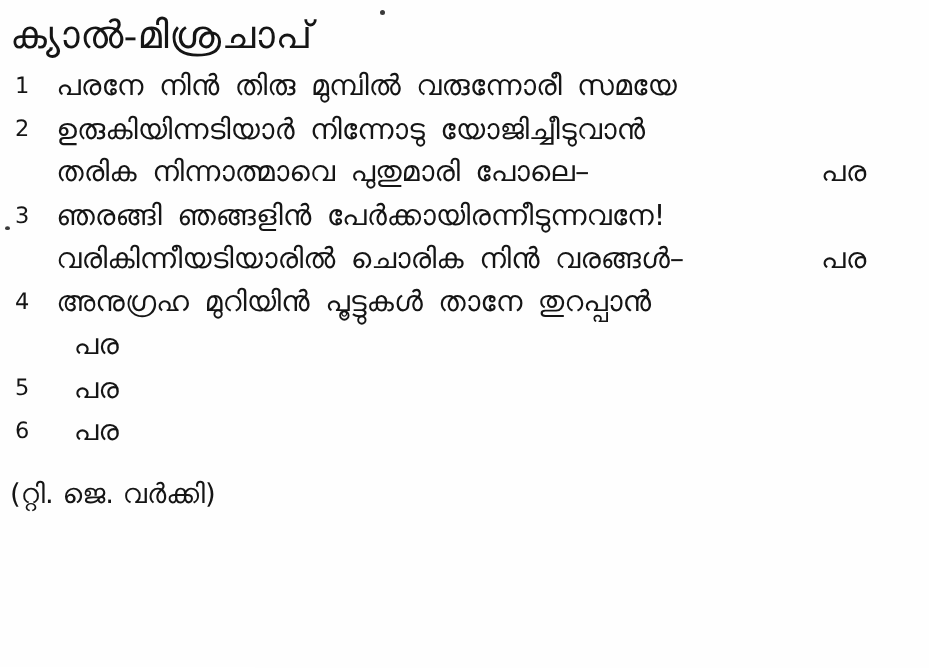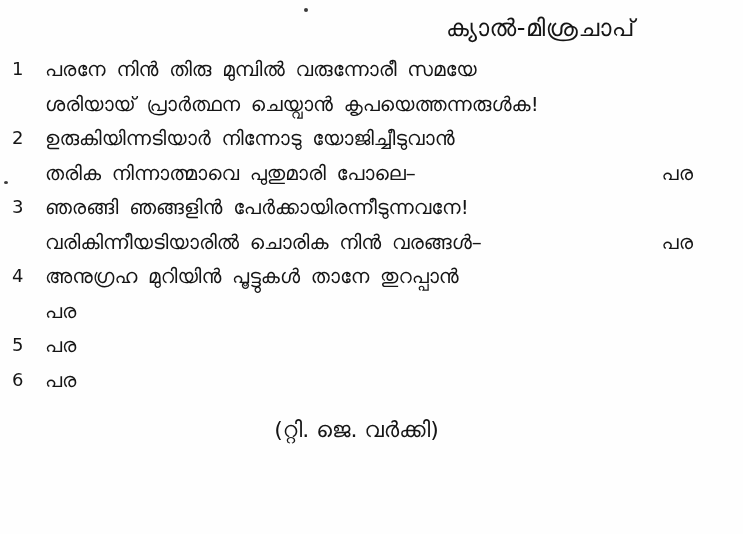--- a/index.html
+++ b/index.html
@@ -12,27 +12,28 @@
     width: 743px;
     height: 534px;
     background: #fefefe;
     color: #151515;
     font-family: "DejaVu Sans", "Liberation Serif", sans-serif;
     box-sizing: border-box;
     padding: 10px 38px 0 8px;
     overflow: hidden;
   }
   .hymn-title {
-    text-align: right;
-    font-size: 24px;
+    text-align: left;
+    font-size: 31px;
     line-height: 36px;
     padding-right: 70px;
     margin-bottom: 6px;
     letter-spacing: 0.5px;
     white-space: nowrap;
+    font-family: Liberation Serif, serif;
   }
   .verses { }
   .verse {
     display: flex;
     align-items: flex-start;
   }
   .verse-number {
     width: 37px;
     flex: 0 0 37px;
     font-size: 18px;
@@ -41,31 +42,32 @@
     box-sizing: border-box;
   }
   .verse-lines {
     flex: 1;
     min-width: 0;
   }
   .verse-line {
     display: flex;
     justify-content: space-between;
     align-items: baseline;
-    font-size: 20px;
+    font-size: 23px;
     line-height: 34.5px;
     word-spacing: 0.22em;
     white-space: nowrap;
   }
   .refrain {
+    margin-left: 14px;
     padding-right: 12px;
     white-space: nowrap;
   }
   .attribution {
-    text-align: center;
+    text-align: left;
     font-size: 22px;
     line-height: 34px;
     margin-top: 16px;
     padding-right: 0px;
     white-space: nowrap;
   }
   .scan-dot {
     position: absolute;
     background: #3a3a3a;
     border-radius: 50%;
@@ -80,24 +82,20 @@
 
   <div class="hymn-title">ക്യാൽ-മിശ്രചാപ്</div>
 
   <div class="verses">
 
     <div class="verse">
       <div class="verse-number">1</div>
       <div class="verse-lines">
         <div class="verse-line">
           <span>പരനേ നിൻ തിരു മുമ്പിൽ വരുന്നോരീ സമയേ</span>
-        </div>
-        <div class="verse-line">
-          <span>ശരിയായ് പ്രാർത്ഥന ചെയ്വാൻ കൃപയെത്തന്നരുൾക!</span>
-          <span class="refrain"></span>
         </div>
       </div>
     </div>
 
     <div class="verse">
       <div class="verse-number">2</div>
       <div class="verse-lines">
         <div class="verse-line">
           <span>ഉരുകിയിന്നടിയാർ നിന്നോടു യോജിച്ചീടുവാൻ</span>
         </div>

